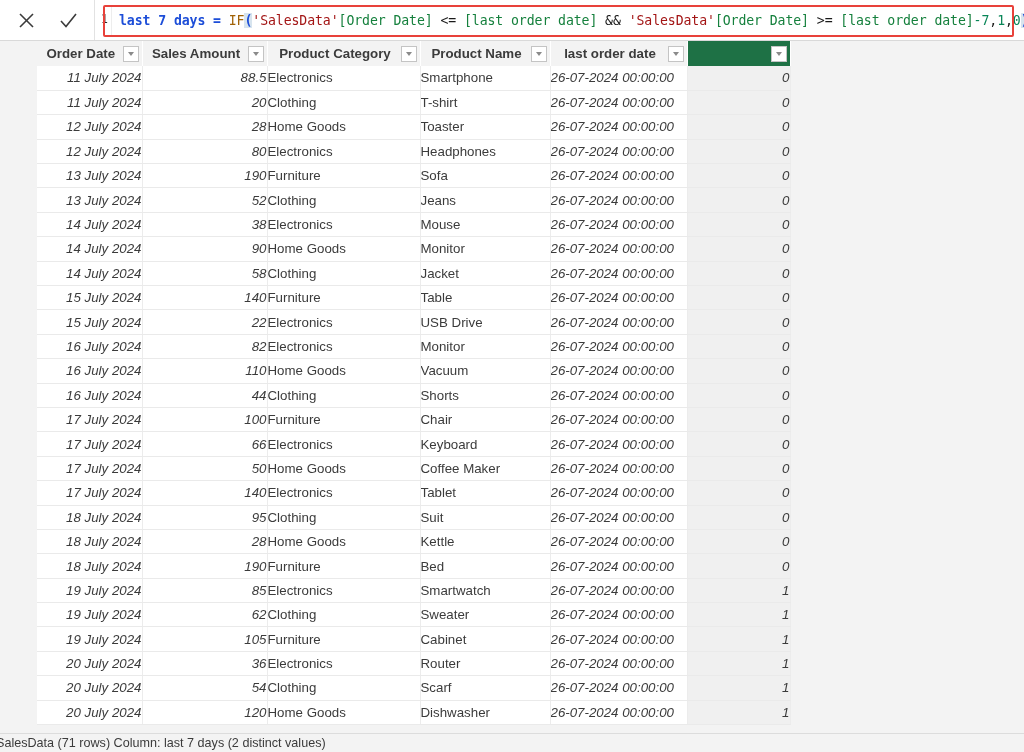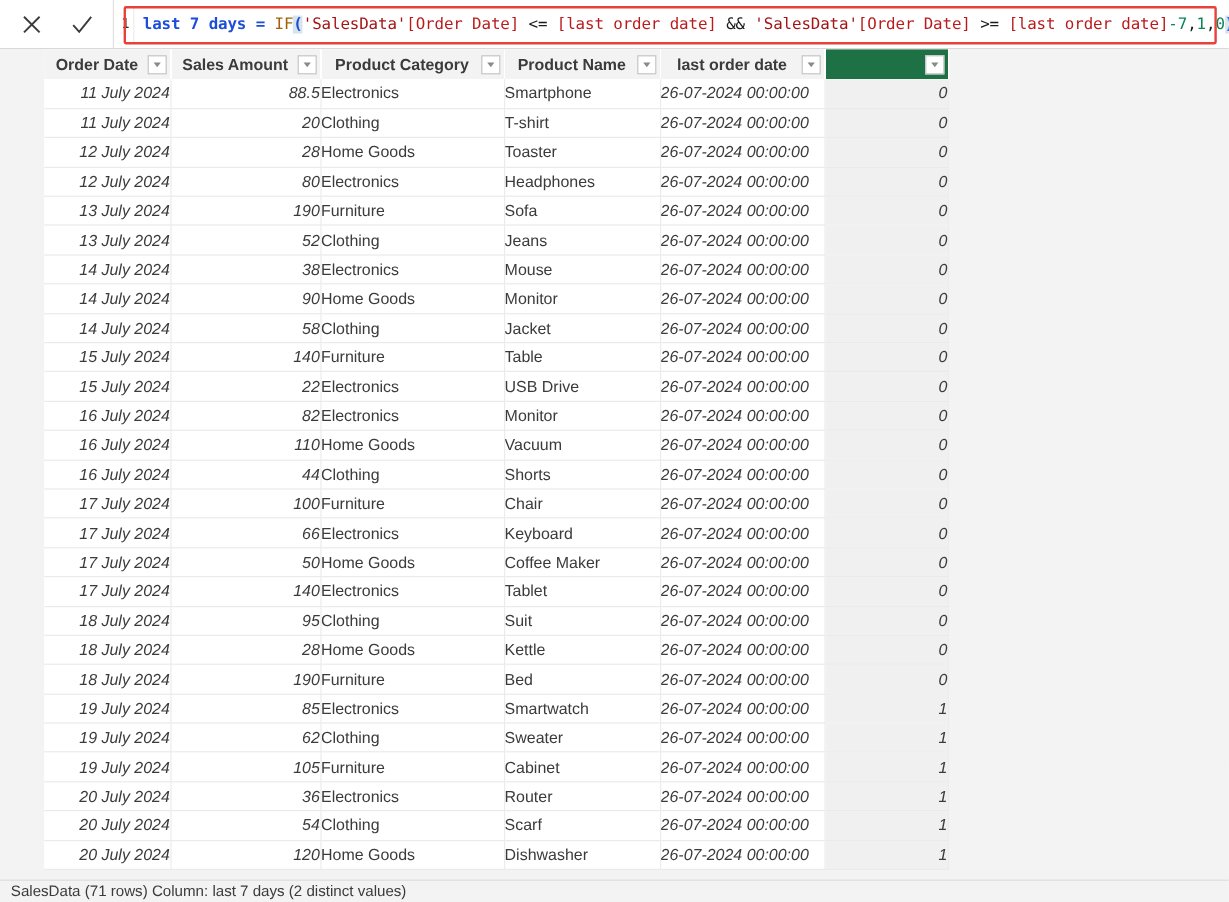--- a/index.html
+++ b/index.html
@@ -74,21 +74,21 @@
     letter-spacing: -0.1px;
     color: #1a1a1a;
     white-space: pre;
     overflow: hidden;
     background: #ffffff;
     border-left: 1px solid #ededed;
   }
   .tok-plain { color: #1d4ed8; font-weight: bold; }
   .tok-fn    { color: #a16207; }
   .tok-tbl   { color: #a31515; }
-  .tok-col   { color: #b91c1c; }
+  .tok-col   { color: #15803d; }
   .tok-num   { color: #098658; }
   .tok-op    { color: #1a1a1a; }
   .paren-hl  { background: #d7e4ee; }
 
   
   .annot-rect {
     position: absolute;
     left: 103px; top: 5px;
     width: 911px; height: 32px;
     border: 2.5px solid #e8413a;
@@ -189,21 +189,21 @@
     position: absolute;
     left: 0; bottom: 0;
     width: 1024px;
     height: 19px;
     background: #f3f3f3;
     border-top: 1px solid #dcdcdc;
     display: flex;
     align-items: center;
     font-size: 12.6px;
     color: #3b3b3b;
-    padding-left: 13px;
+    padding-left: 0;
   }
   .status-bar span { margin-left: -4px; }
 </style>
 </head>
 <body>
 
 <div id="app">
 
   <div class="formula-bar">
 

